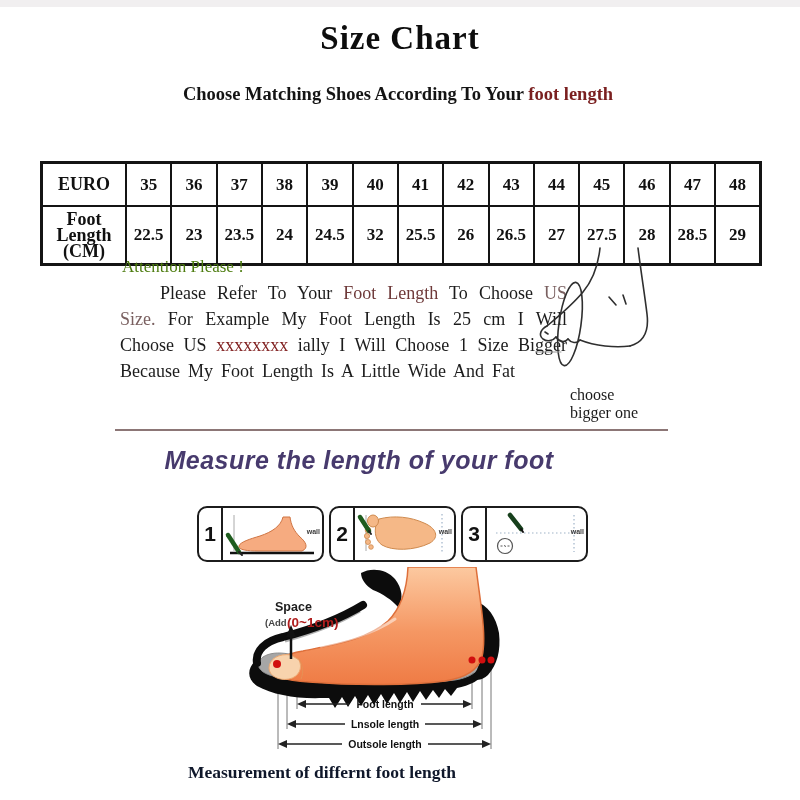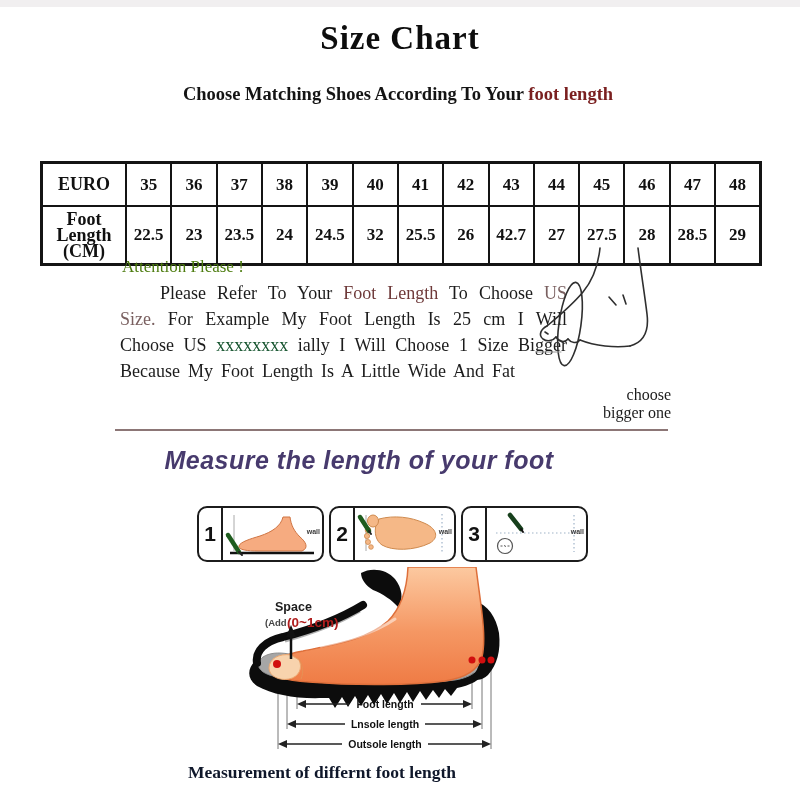--- a/index.html
+++ b/index.html
@@ -17,23 +17,23 @@
                 font-weight:bold;font-size:17px;padding:0;background:#fff;}
   table.size td.hdr{width:82px;font-size:18px;}
   table.size tr.r1 td{height:41px;}
   table.size tr.r2 td{height:56px;}
   td.hdr2{white-space:pre-line;font-size:15px;line-height:16px;}
   .att-head{position:absolute;left:122px;top:257px;font-size:17px;color:#4d7c0f;}
   .att-par{position:absolute;left:120px;top:280px;width:447px;font-size:18px;line-height:26px;
            text-align:justify;text-indent:40px;word-spacing:3.5px;color:#1c1c1c;}
   .att-par .maroon{color:#6e3939;}
   .att-par .graymaroon{color:#7a6060;}
-  .att-par .redx{color:#14532d;}
+  .att-par .redx{color:#7f1d1d;}
   .sketch-wrap{position:absolute;left:535px;top:242px;width:230px;height:150px;}
-  .sketch-cap{position:absolute;left:551px;top:386px;width:120px;text-align:right;
+  .sketch-cap{position:absolute;left:570px;top:386px;width:120px;text-align:left;
               font-size:16px;line-height:18px;color:#1c1c1c;}
   .rule{position:absolute;left:115px;top:429px;width:553px;height:2px;background:#8c7676;}
   .measure-head{position:absolute;left:0;top:446px;width:718px;text-align:center;
                 font-family:"Liberation Sans",sans-serif;font-style:italic;font-weight:bold;
                 font-size:25px;color:#473a6d;letter-spacing:0.5px;}
   .steps-row{position:absolute;left:197px;top:506px;display:flex;gap:5px;}
   .step-panel{position:relative;width:127px;height:56px;border:2.5px solid #1c1c1c;
               border-radius:10px;background:#fff;box-sizing:border-box;}
   .step-num{position:absolute;left:0;top:0;bottom:0;width:22px;border-right:2px solid #1c1c1c;
             display:flex;align-items:center;justify-content:center;
@@ -79,21 +79,21 @@
 Length
 (CM)</td>
       <td>22.5</td>
       <td>23</td>
       <td>23.5</td>
       <td>24</td>
       <td>24.5</td>
       <td>32</td>
       <td>25.5</td>
       <td>26</td>
-      <td>42.7</td>
+      <td>26.5</td>
       <td>27</td>
       <td>27.5</td>
       <td>28</td>
       <td>28.5</td>
       <td>29</td>
     </tr>
   </tbody>
     </table>
 
   <div class="att-head">Attention Please !</div>

